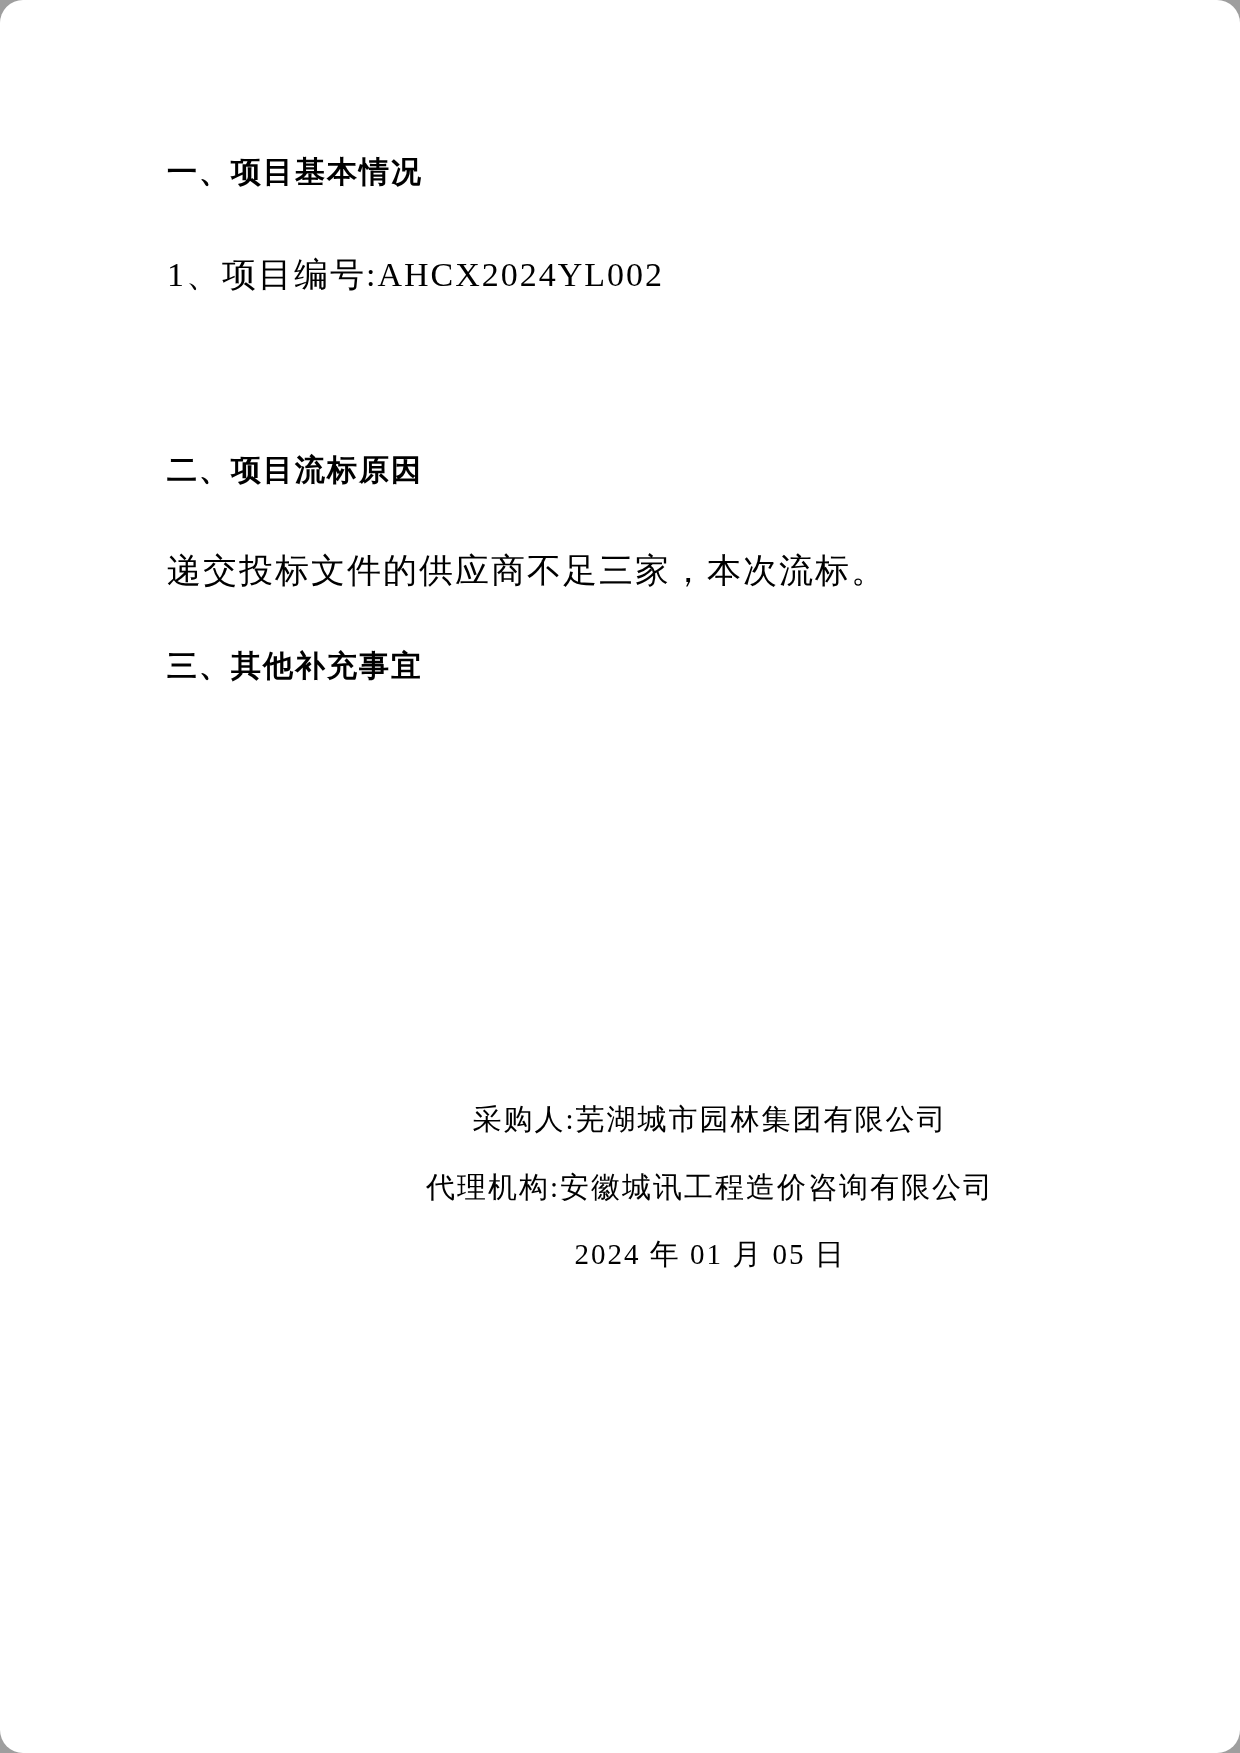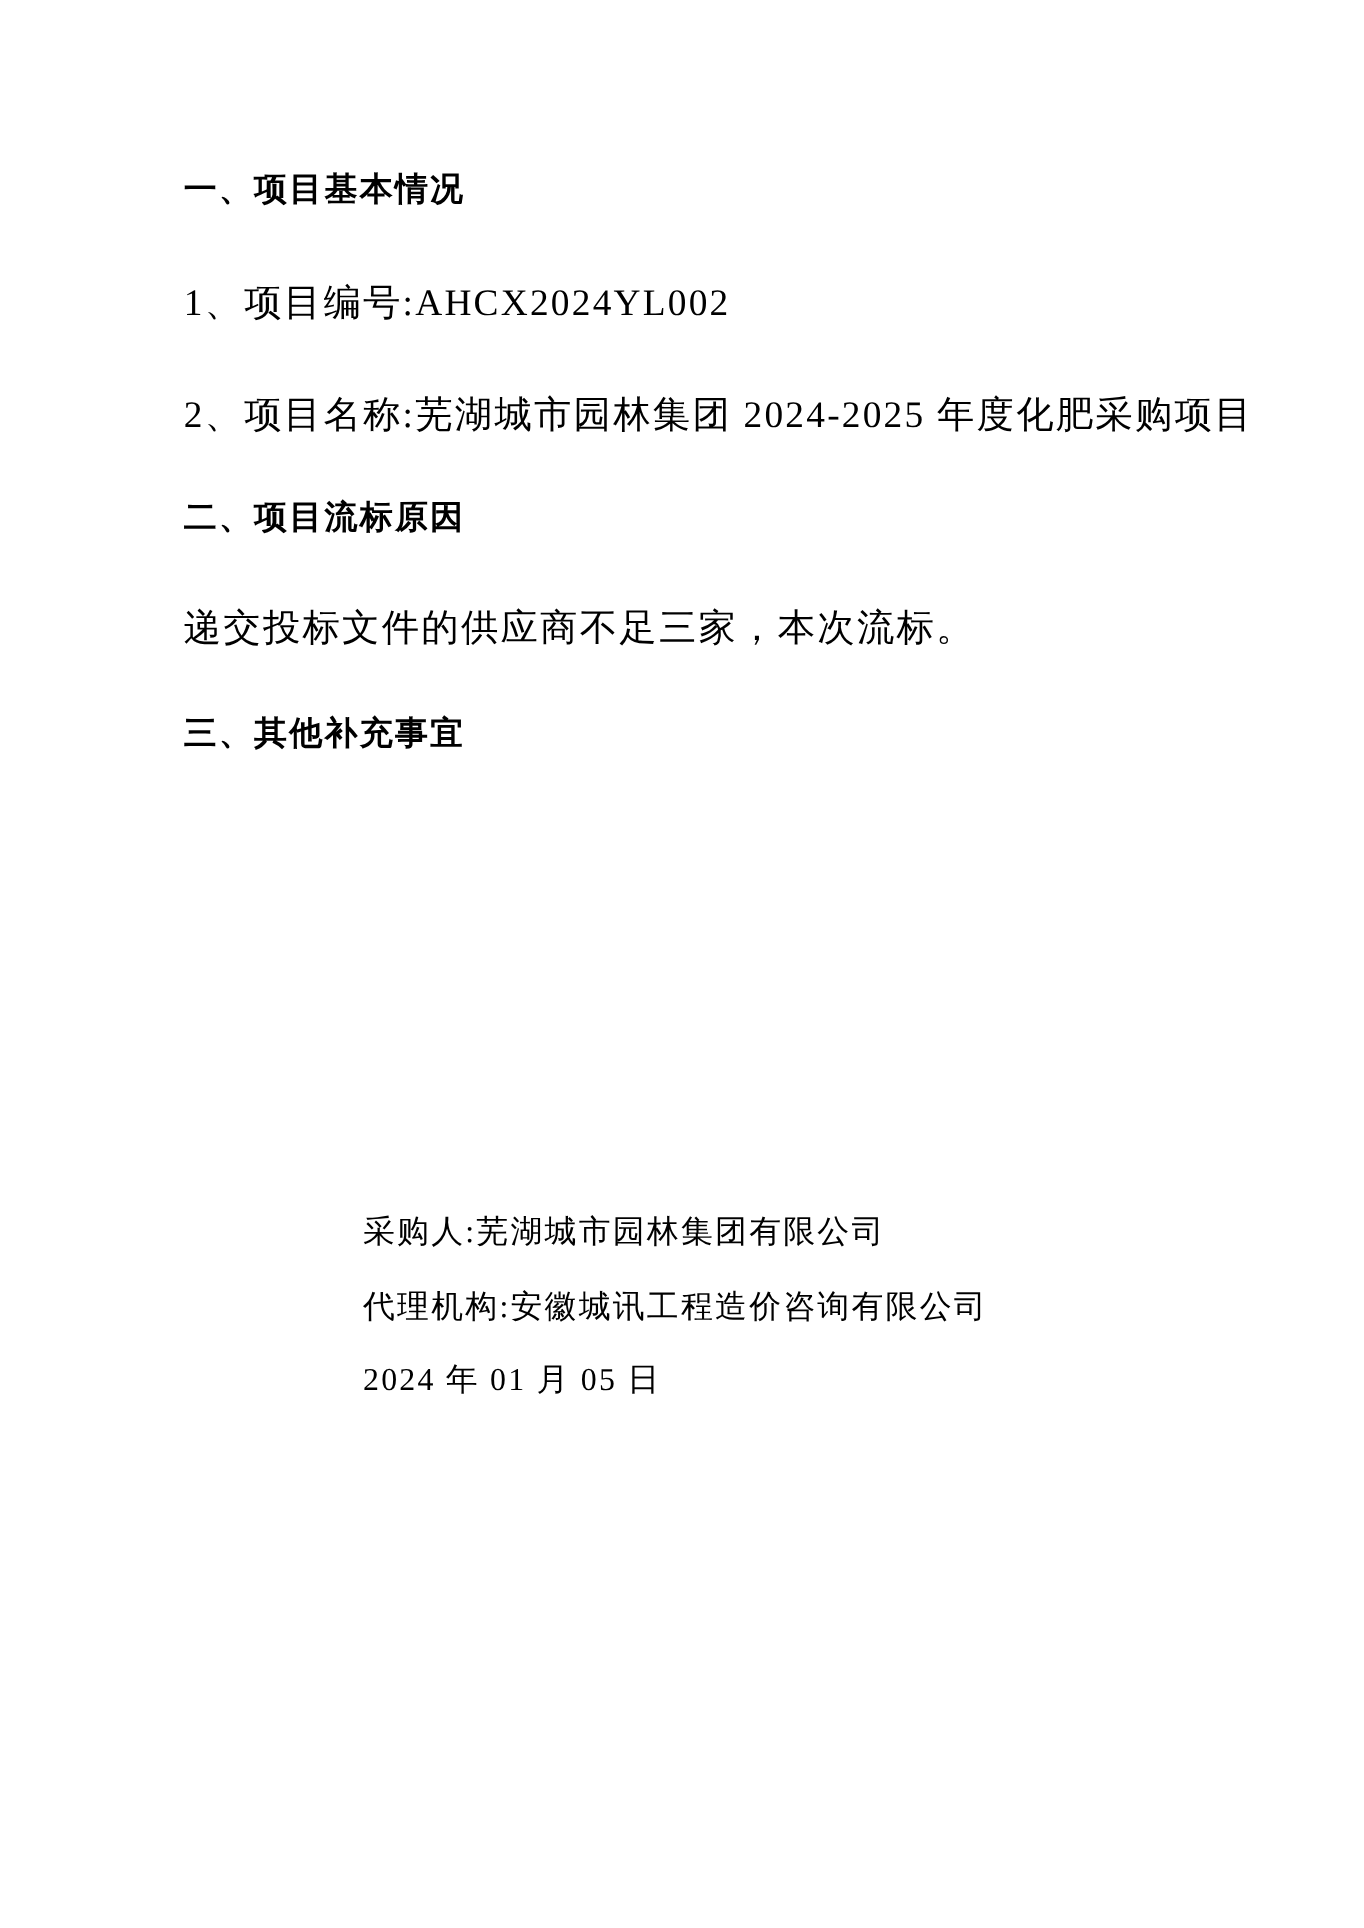--- a/index.html
+++ b/index.html
@@ -9,20 +9,21 @@
   }
   .page {
     position: relative;
     width: 1240px;
     height: 1753px;
     margin: 0 auto;
     background: #ffffff;
     color: #000000;
     font-family: "Liberation Serif", "DejaVu Serif", serif;
     overflow: hidden;
+    border-radius: 23px;
   }
   .abs { position: absolute; left: 167px; }
   .heading {
     font-weight: bold;
     font-size: 30px;
     letter-spacing: 2px;
     font-family: "Liberation Sans", "DejaVu Sans", sans-serif;
     white-space: nowrap;
   }
   .body-line {
@@ -35,36 +36,35 @@
     letter-spacing: 2.5px;
     line-height: 63px;
     width: 912px;
     text-align: justify;
     text-justify: inter-character;
   }
   .sig-line {
     position: absolute;
     left: 330px;
     width: 760px;
-    text-align: left;
+    text-align: center;
     font-size: 29px;
     letter-spacing: 2px;
     white-space: nowrap;
   }
 </style>
 </head>
 <body>
 
 <div class="page">
 
   <div class="abs heading" style="top:152px">一、项目基本情况</div>
 
   <div class="abs body-line" style="top:252px">1、项目编号:AHCX2024YL002</div>
 
-  <div class="abs body-line" style="top:354px">2、项目名称:芜湖城市园林集团 2024-2025 年度化肥采购项目</div>
 
   <div class="abs heading" style="top:450px">二、项目流标原因</div>
 
   <div class="abs body-line" style="top:548px">递交投标文件的供应商不足三家，本次流标。</div>
 
   <div class="abs heading" style="top:646px">三、其他补充事宜</div>
 
 
   <div class="sig-line" style="top:1100px">采购人:芜湖城市园林集团有限公司</div>
 

